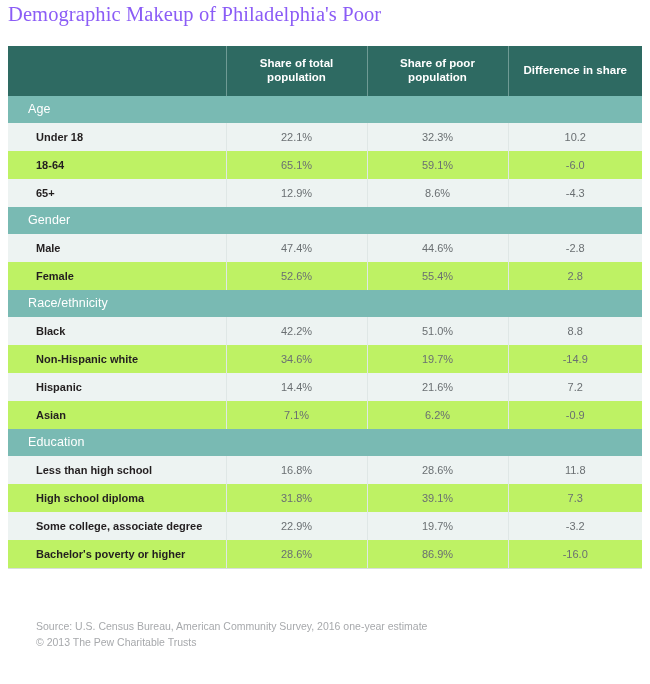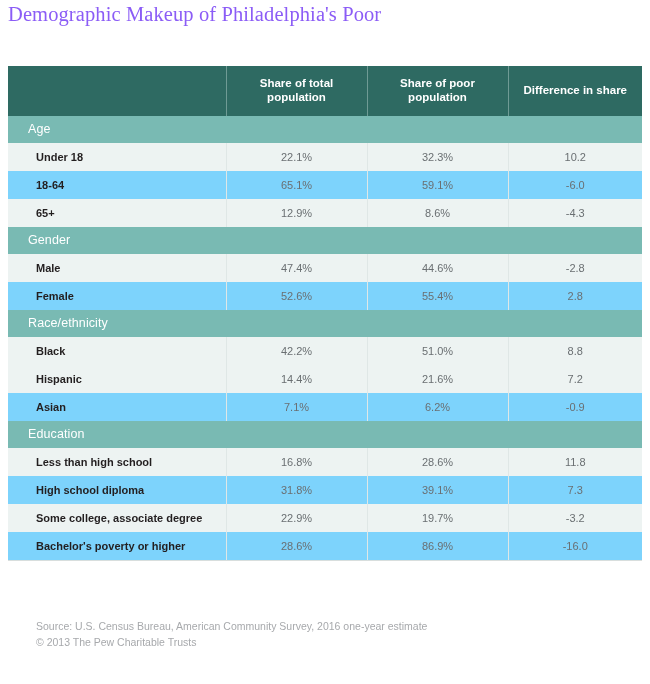--- a/index.html
+++ b/index.html
@@ -37,21 +37,20 @@
   .table-wrap {
     position: absolute;
     left: 8px;
     top: 46px;
     width: 634px;
   }
   table.demo {
     width: 634px;
     border-collapse: collapse;
     table-layout: fixed;
-    margin-top: 20px;
   }
   table.demo col.c-label { width: 218px; }
   table.demo col.c-num   { width: 141px; }
   table.demo col.c-num2  { width: 141px; }
   table.demo col.c-num3  { width: 134px; }
 
   
   thead th {
     background: #2e6a62;
     color: #ffffff;
@@ -93,21 +92,21 @@
   }
   tr.data td.rowlabel {
     text-align: left;
     padding-left: 28px;
     color: #231f20;
     font-weight: bold;
     font-size: 11px;
     border-left: none;
   }
   tr.data.odd td { background: #edf3f2; }
-  tr.data.even td { background: #7dd3fc; }
+  tr.data.even td { background: #bef264; }
 
   tr.data.last td {
     border-bottom: 1px solid #d8dedd;
   }
 
   
   .footer {
     position: absolute;
     left: 8px;
     top: 594px;
@@ -192,20 +191,26 @@
           </tr>
           <tr class="section">
             <td colspan="4">Race/ethnicity</td>
           </tr>
           <tr class="data odd">
             <td class="rowlabel">Black</td>
             <td>42.2%</td>
             <td>51.0%</td>
             <td>8.8</td>
           </tr>
+          <tr class="data even">
+            <td class="rowlabel">Non-Hispanic white</td>
+            <td>34.6%</td>
+            <td>19.7%</td>
+            <td>-14.9</td>
+          </tr>
           <tr class="data odd">
             <td class="rowlabel">Hispanic</td>
             <td>14.4%</td>
             <td>21.6%</td>
             <td>7.2</td>
           </tr>
           <tr class="data even">
             <td class="rowlabel">Asian</td>
             <td>7.1%</td>
             <td>6.2%</td>

